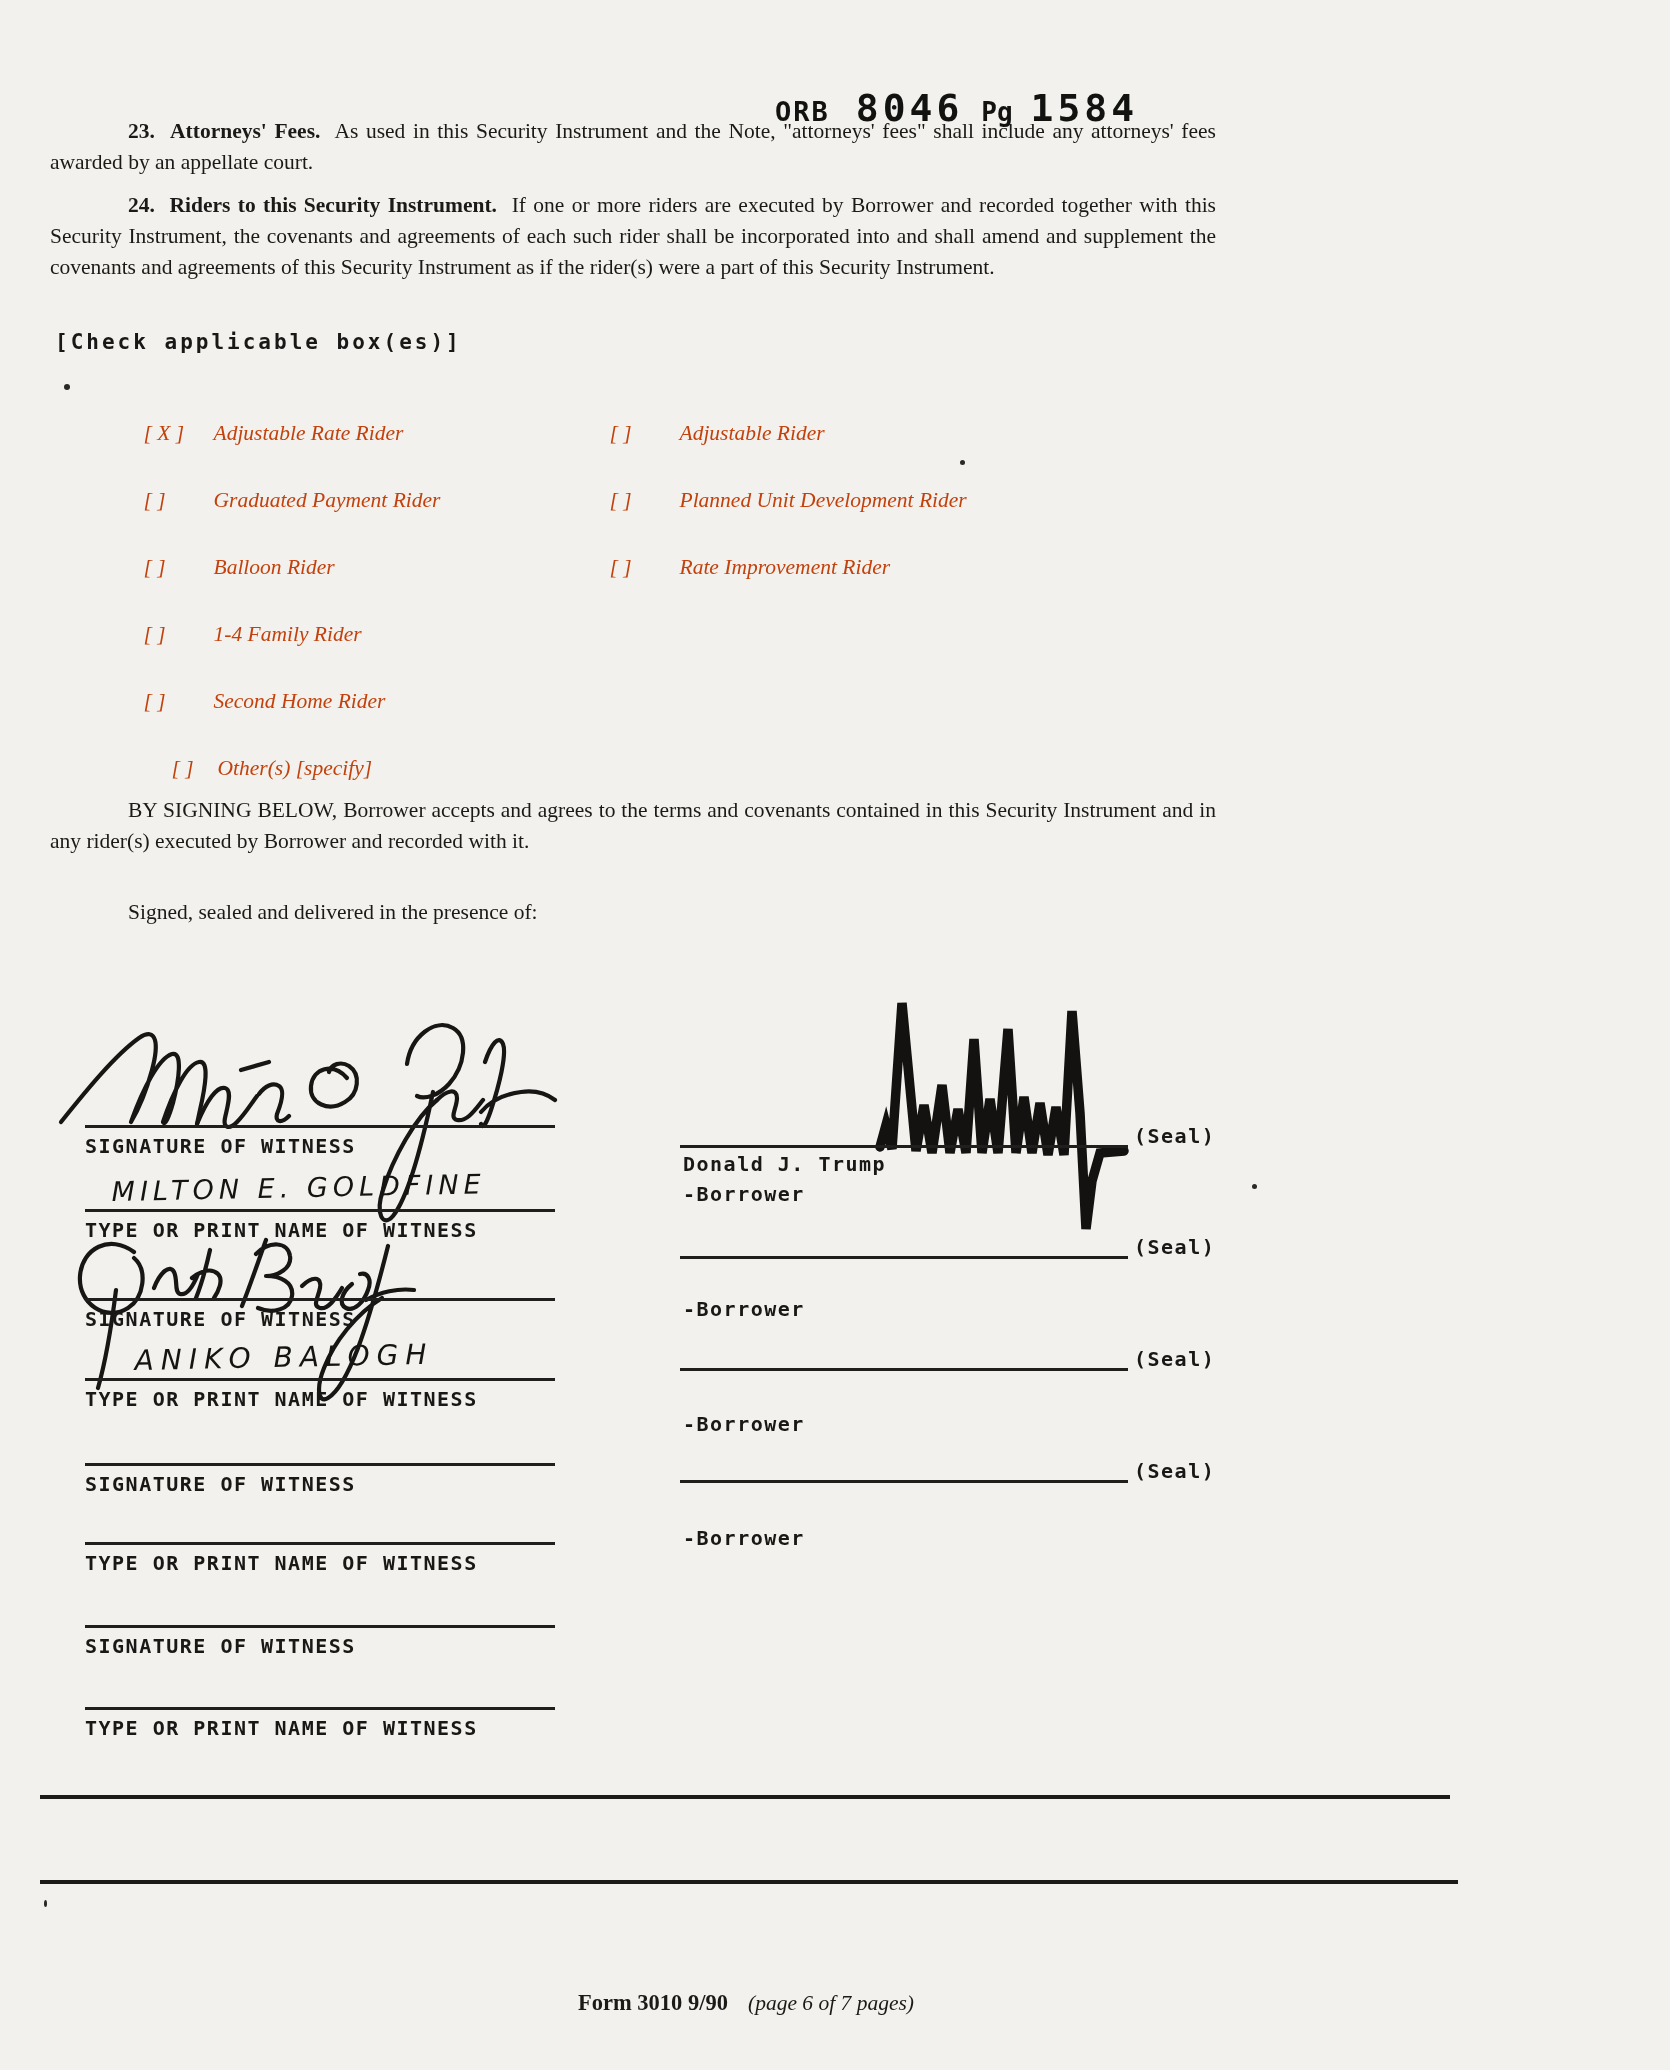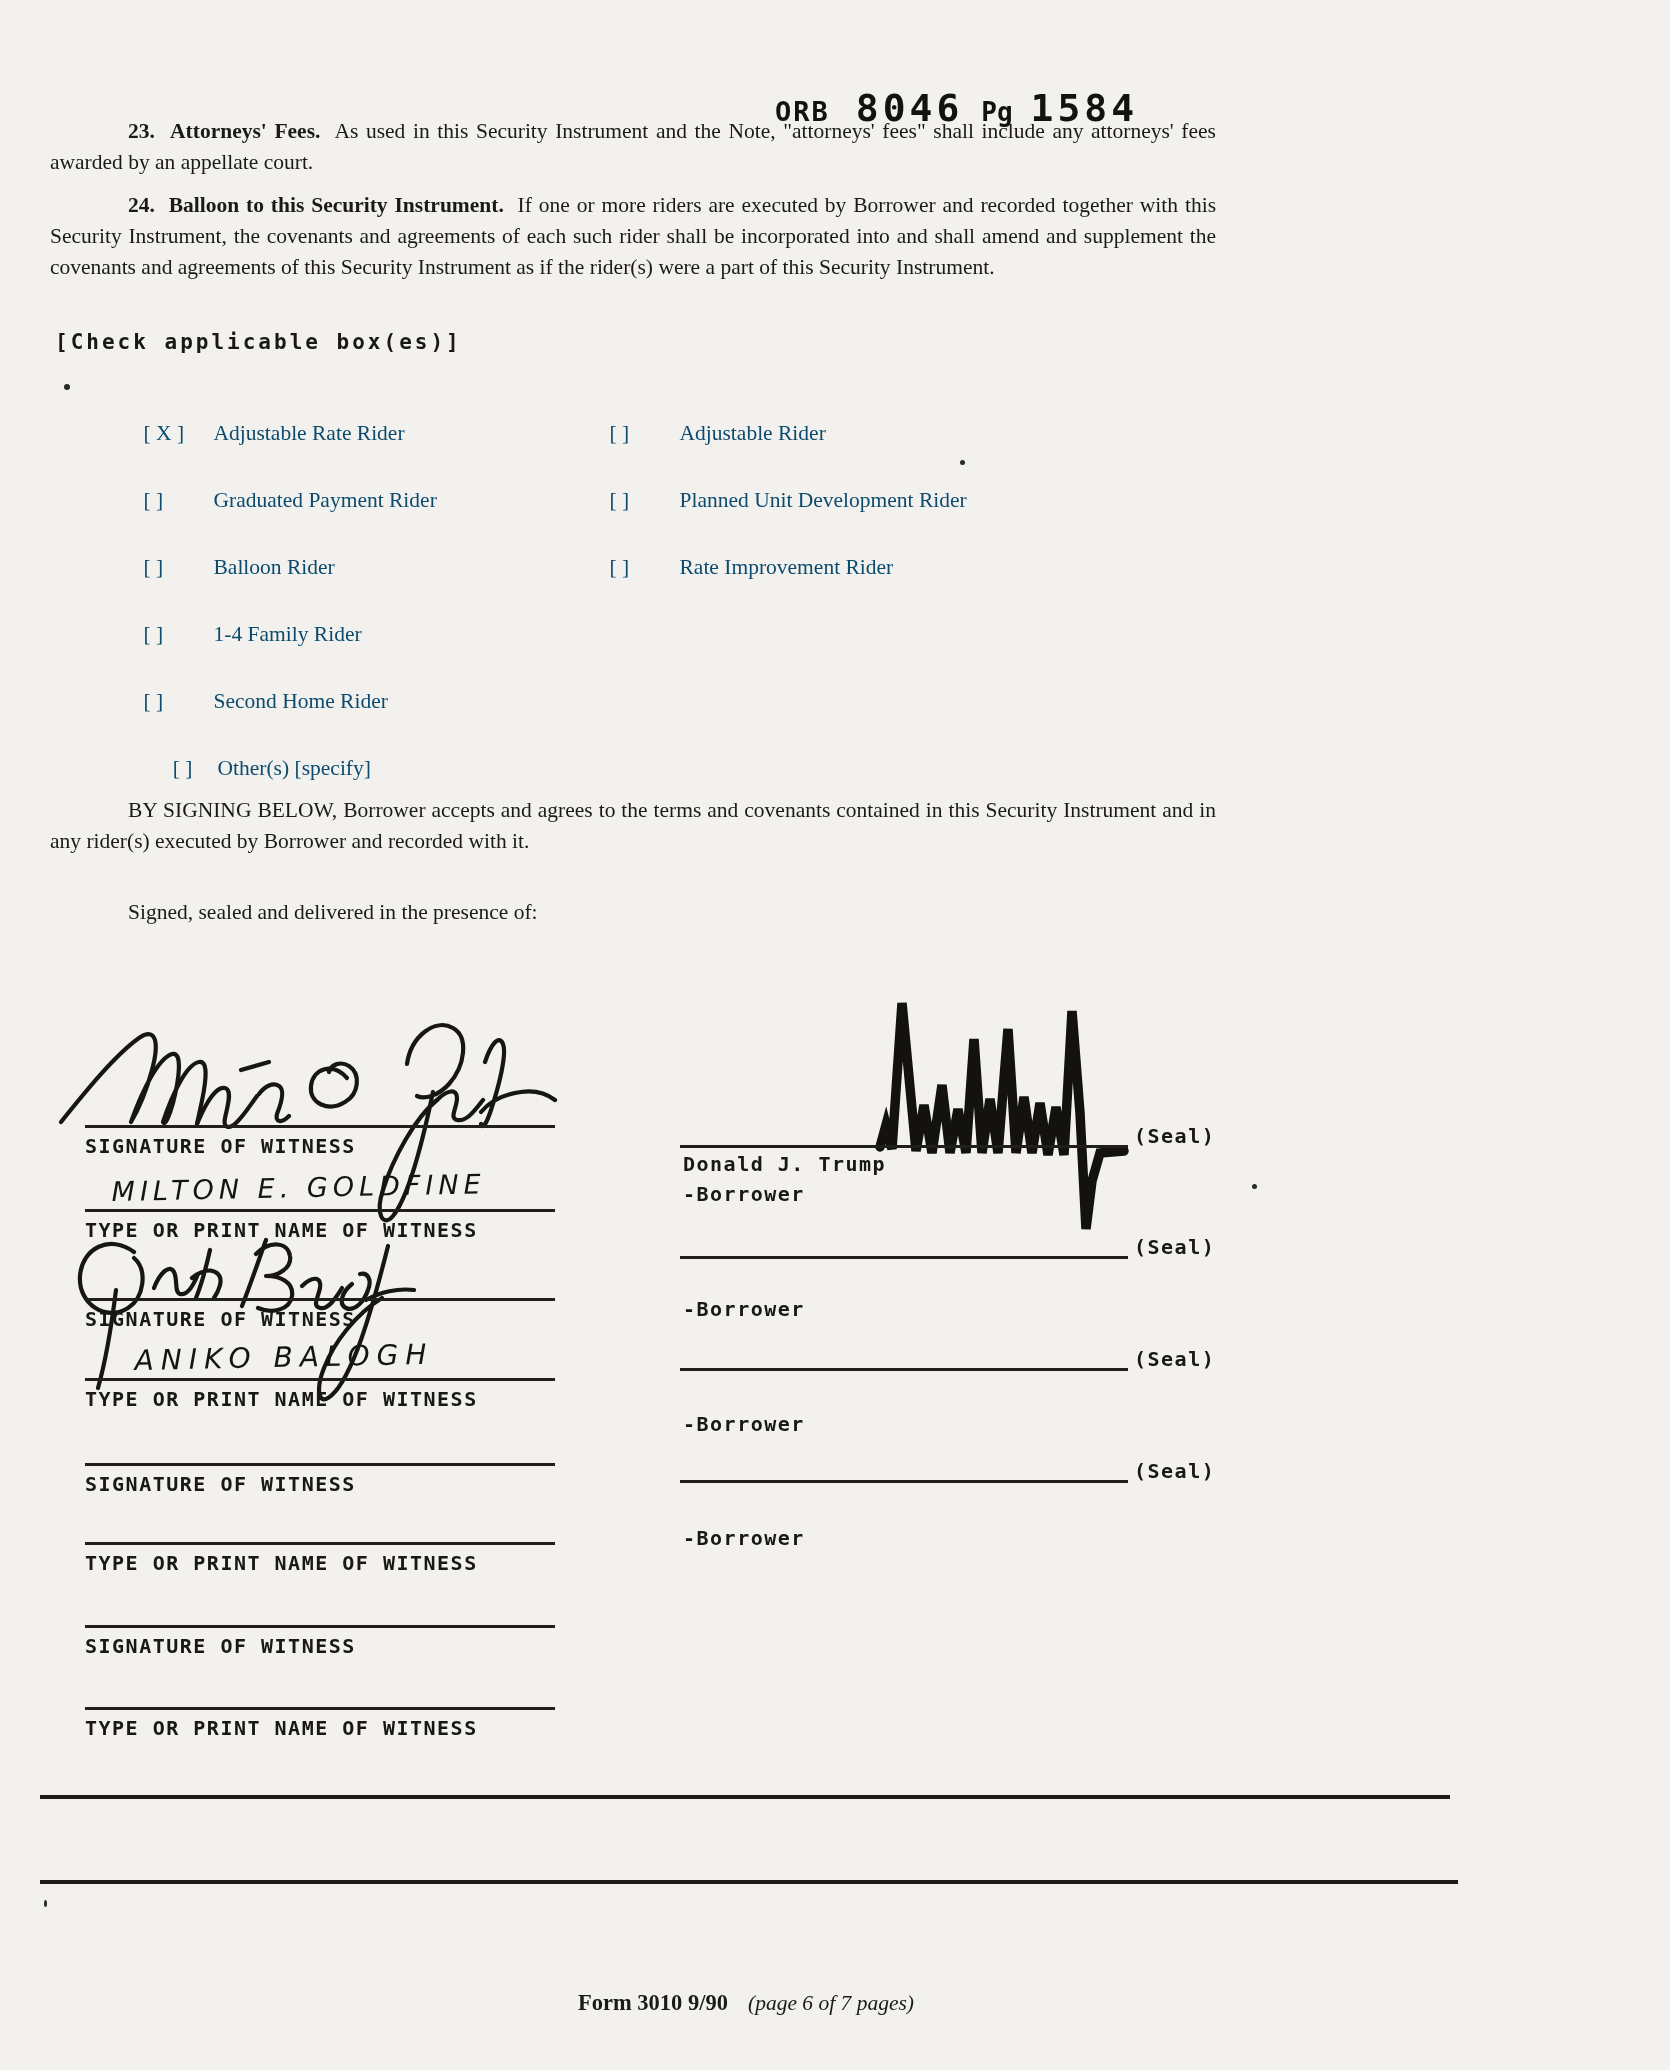--- a/index.html
+++ b/index.html
@@ -17,21 +17,21 @@
   .stamp .pg{font-size:26px;margin:0 -8px;}
   
   .para{font-size:21.5px;line-height:31px;text-align:justify;width:1166px;color:#1b1a18;}
   .indent{text-indent:78px;}
   .b{font-weight:700;}
   
   .tw{font-family:"DejaVu Sans Mono","Liberation Mono",monospace;font-weight:700;
       font-size:20px;letter-spacing:1.5px;color:#191816;white-space:pre;}
   .tw-lg{font-size:21px;}
   
-  .rider{font-size:21.5px;white-space:pre;color:#0c4a6e;}
+  .rider{font-size:21.5px;white-space:pre;color:#c2410c;font-style:italic;}
   .rider .box{display:inline-block;min-width:70px;white-space:pre;}
   
   .rule{height:3px;background:#201f1d;}
   .rule4{height:4px;background:#1c1b19;}
   
   .handprint{font-family:"DejaVu Sans","Liberation Sans",sans-serif;font-style:italic;
     font-size:27px;letter-spacing:5px;color:#141412;transform:rotate(-1.2deg);transform-origin:left bottom;white-space:pre;}
   
   .footer{display:flex;align-items:baseline;gap:20px;}
   .footer .form{font-weight:700;font-size:22.5px;}
@@ -52,21 +52,21 @@
   </div>
 
   <div class="abs para indent" style="left:50px;top:116px;">
     <span class="b">23.</span>&nbsp;
     <span class="b">Attorneys' Fees.</span>&nbsp;
     <span>As used in this Security Instrument and the Note, "attorneys' fees" shall include any attorneys' fees awarded by an appellate court.</span>
   </div>
 
   <div class="abs para indent" style="left:50px;top:190px;">
     <span class="b">24.</span>&nbsp;
-    <span class="b">Balloon to this Security Instrument.</span>&nbsp;
+    <span class="b">Riders to this Security Instrument.</span>&nbsp;
     <span>If one or more riders are executed by Borrower and recorded together with this Security Instrument, the covenants and agreements of each such rider shall be incorporated into and shall amend and supplement the covenants and agreements of this Security Instrument as if the rider(s) were a part of this Security Instrument.</span>
   </div>
 
   <div class="abs tw tw-lg" style="left:55px;top:330px;letter-spacing:3px;">[Check applicable box(es)]</div>
 
   <div class="abs rider" style="left:122px;top:396px;">
     <span class="box">[ X ]</span><span>Adjustable Rate Rider</span>
   </div>
   <div class="abs rider" style="left:122px;top:463px;">
     <span class="box">[ ]</span><span>Graduated Payment Rider</span>

